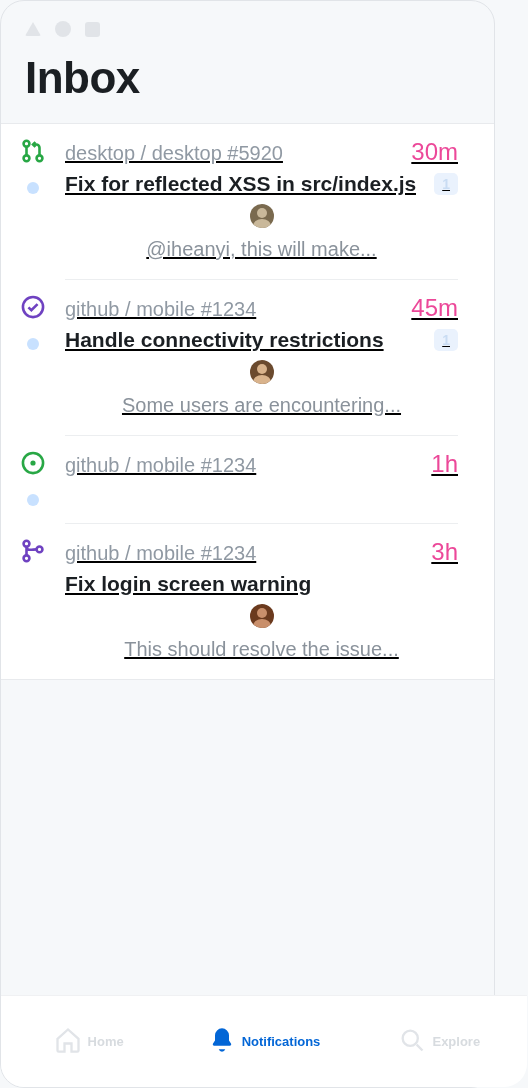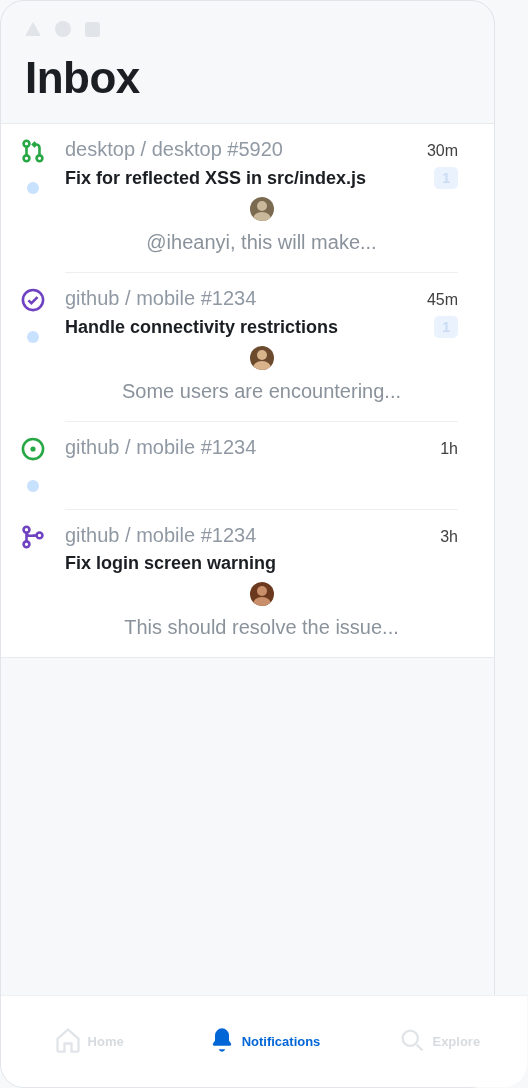--- a/index.html
+++ b/index.html
@@ -54,20 +54,21 @@
     .list {
       background: #fff;
       border-top: 1px solid #e8eaed;
       border-bottom: 1px solid #e8eaed;
       flex: 0 0 auto;
     }
     .item {
       display: flex;
       padding: 14px 36px 18px 18px;
       gap: 18px;
+      text-decoration: underline;
     }
     .item:not(:last-child) .item-body {
       border-bottom: 1px solid #eceef0;
       padding-bottom: 18px;
       margin-bottom: -18px;
     }
     .item-icon {
       flex: 0 0 28px;
       display: flex;
       flex-direction: column;
@@ -85,30 +86,30 @@
     }
     .meta-row {
       display: flex;
       justify-content: space-between;
       align-items: baseline;
       color: #9099a3;
       font-size: 20px;
       margin-bottom: 6px;
     }
     .repo { color: #9099a3; }
-    .time { color: #404040; font-size: 16px; }
+    .time { color: #ec4899; font-size: 24px; }
     .title-row {
       display: flex;
       justify-content: space-between;
       align-items: center;
       gap: 8px;
       margin-bottom: 8px;
     }
     .title {
-      font-size: 18px;
+      font-size: 21px;
       font-weight: 700;
       color: #1b1f23;
       white-space: nowrap;
       overflow: hidden;
       text-overflow: ellipsis;
     }
     .badge {
       flex: 0 0 auto;
       background: #eaf2fd;
       color: #c9dcf3;

